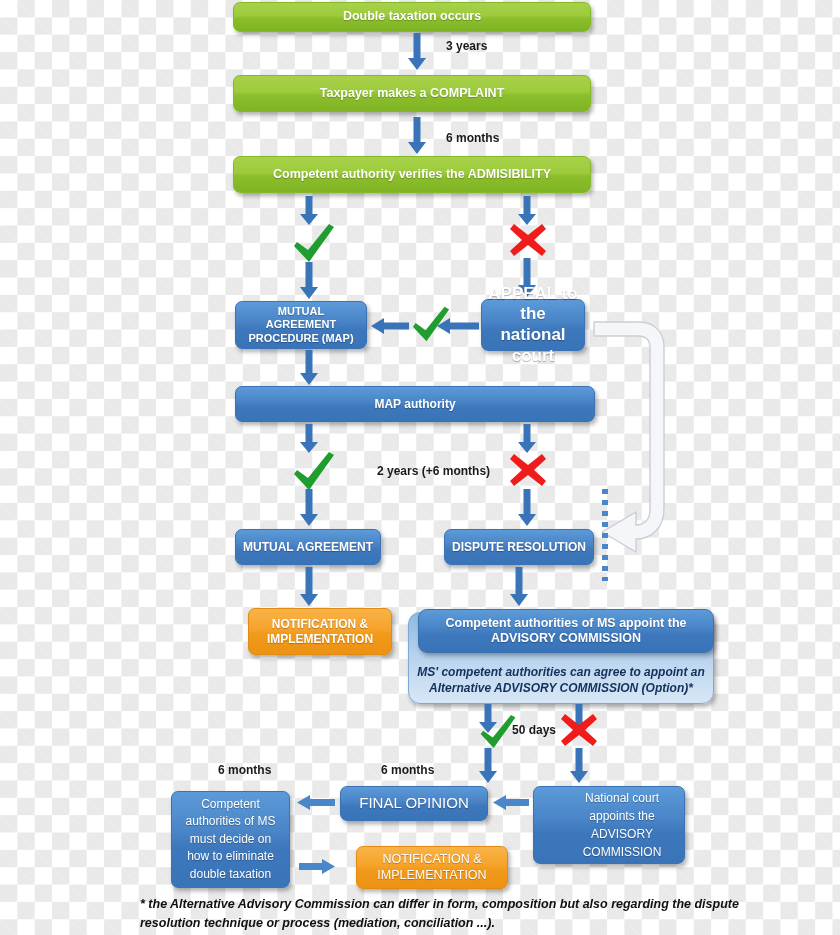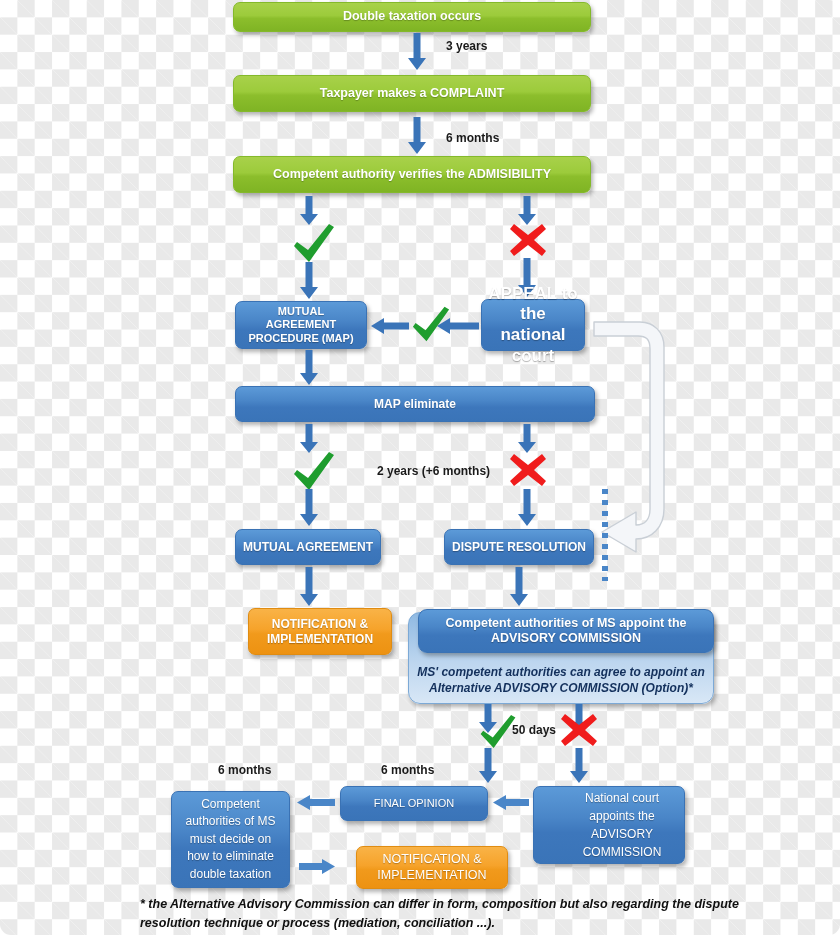--- a/index.html
+++ b/index.html
@@ -16,21 +16,20 @@
     position: relative;
     width: 840px;
     height: 935px;
     
     background-color: #ffffff;
     background-image:
       linear-gradient(45deg, #e9e9e9 25%, transparent 25%, transparent 75%, #e9e9e9 75%, #e9e9e9),
       linear-gradient(45deg, #e9e9e9 25%, transparent 25%, transparent 75%, #e9e9e9 75%, #e9e9e9);
     background-size: 34.7px 34.7px;
     background-position: 0 0, 17.35px 17.35px;
-    border-radius: 11px;
   }
 
   
   .node {
     position: absolute;
     box-sizing: border-box;
     display: flex;
     align-items: center;
     justify-content: center;
     text-align: center;
@@ -186,21 +185,21 @@
              V36
              C58 26 54 23 46 23
              H2 Z" fill="#f4f6f9" stroke="#c9cfd6" stroke-width="1.4" stroke-linejoin="round"></path>
   </svg>
 
   <svg class="arrow" style="left:298px; top:350px;" width="22" height="36" viewBox="0 0 22 36">
     <path d="M7.5 0 H14.5 V23 H20 L11 35 L2 23 H7.5 Z" fill="#3a74b8"></path>
   </svg>
 
   <div class="node blue" style="left:235px; top:386px; width:360px; height:36px;">
-    <span>MAP eliminate</span>
+    <span>MAP authority</span>
   </div>
 
   <svg class="arrow" style="left:298px; top:424px;" width="22" height="30" viewBox="0 0 22 30">
     <path d="M7.5 0 H14.5 V18 H20 L11 29 L2 18 H7.5 Z" fill="#3a74b8"></path>
   </svg>
   <svg class="arrow" style="left:516px; top:424px;" width="22" height="30" viewBox="0 0 22 30">
     <path d="M7.5 0 H14.5 V18 H20 L11 29 L2 18 H7.5 Z" fill="#3a74b8"></path>
   </svg>
 
   <svg class="mark" style="left:291px; top:450px;" width="46" height="42" viewBox="0 0 46 42">
@@ -271,21 +270,21 @@
     <path d="M7.5 0 H14.5 V23 H20 L11 35 L2 23 H7.5 Z" fill="#3a74b8"></path>
   </svg>
 
   <div class="label" style="left:218px; top:763px;">6 months</div>
   <div class="label" style="left:381px; top:763px;">6 months</div>
 
   <div class="node blue" style="left:171px; top:791px; width:119px; height:97px; font-weight:normal; font-size:12px; line-height:1.45;">
     <span>Competent authorities of MS must decide on how to eliminate double taxation</span>
   </div>
 
-  <div class="node blue" style="left:340px; top:786px; width:148px; height:35px; font-weight:normal; font-size:11px;">
+  <div class="node blue" style="left:340px; top:786px; width:148px; height:35px; font-weight:normal; font-size:15px;">
     <span>FINAL OPINION</span>
   </div>
 
   <div class="node blue" style="left:533px; top:786px; width:152px; height:78px; font-weight:normal; font-size:12px; line-height:1.5;padding-left:32px;">
     <span>National court appoints the ADVISORY COMMISSION</span>
   </div>
 
   <div class="node orange" style="left:340px; top:846px; width:152px; height:43px; font-weight:normal; font-size:12.5px;">
     <span>NOTIFICATION &amp; IMPLEMENTATION</span>
   </div>

